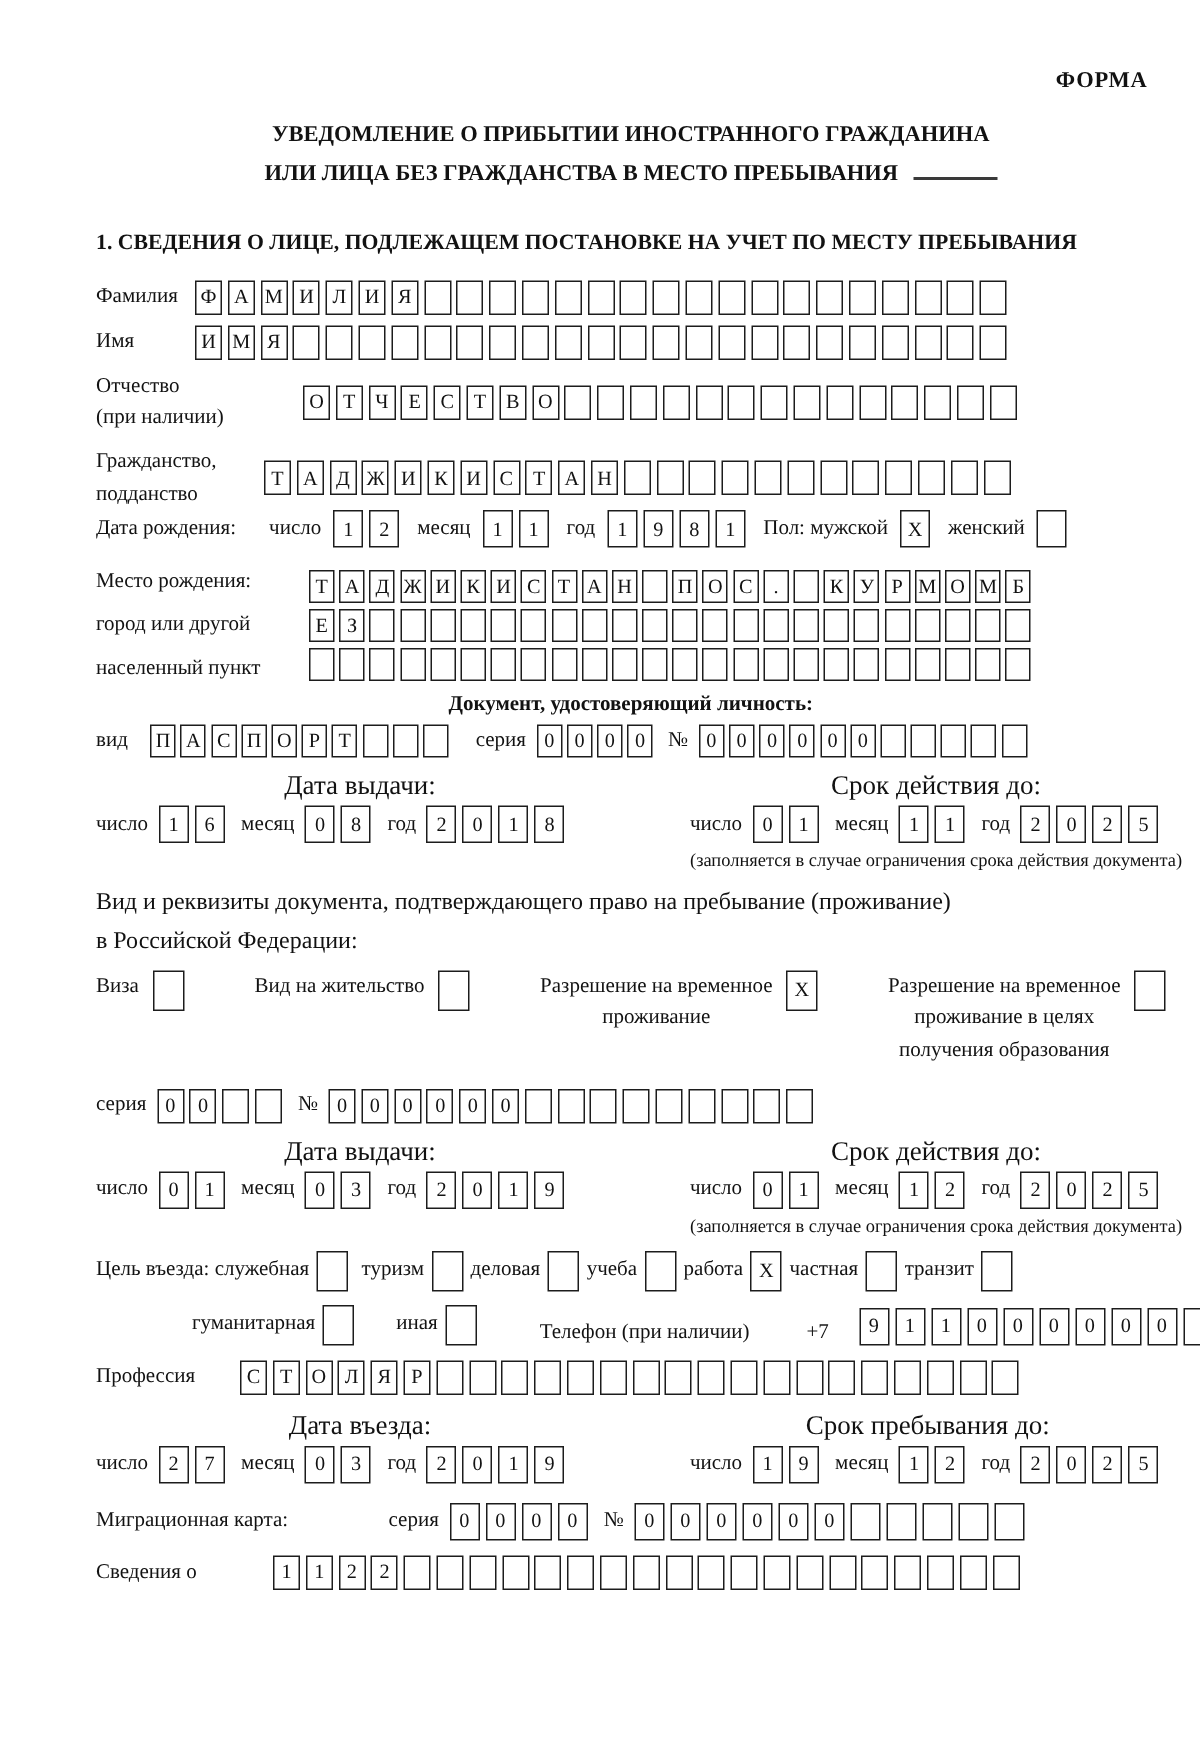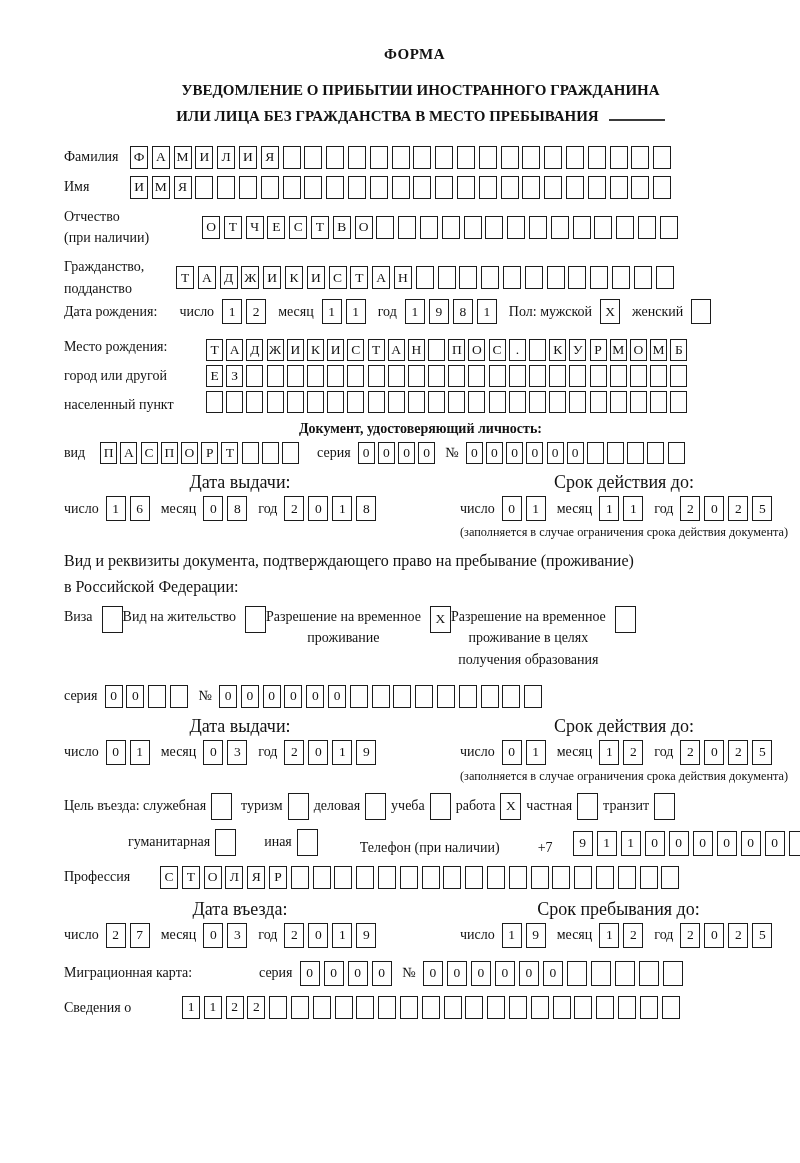--- a/index.html
+++ b/index.html
@@ -3,21 +3,21 @@
 <meta charset="utf-8">
 <style>
   * { box-sizing: border-box; }
   html,body { margin:0; padding:0; background:#fff; }
   body { width:800px; font-family:"Liberation Serif", serif; color:#121212; }
   .page { width:800px; min-height:1163px; padding:30px 23px 20px 64px; position:relative; }
 
   
   .hdr { margin-left:552px; width:185px; font-size:13px; line-height:1.38; }
   .hdr .sub { margin-top:5px; }
-  .forma { text-align:center; padding-right:12px; font-weight:bold; font-size:15px; margin-top:16px; letter-spacing:.5px; }
+  .forma { text-align:right; padding-right:12px; font-weight:bold; font-size:15px; margin-top:16px; letter-spacing:.5px; }
 
   
   .title { text-align:center; font-weight:bold; font-size:15px; line-height:1.75; margin-top:14px; }
   .uline { display:inline-block; width:56px; border-bottom:2px solid #3a3a3a; height:12px; margin-left:10px; }
 
   .sec { font-weight:bold; font-size:14.5px; margin-top:24px; }
 
   
   .row { display:flex; align-items:center; margin-top:7px; }
   .row.ac { align-items:center; }
@@ -42,40 +42,41 @@
   .datepair { display:flex; margin-top:8px; }
   .dp-left { width:352px; flex:none; }
   .dp-right { margin-left:44px; flex:1; }
   .dp-title { text-align:center; font-size:18px; margin-bottom:3px; }
   .dp-cells { display:flex; align-items:center; gap:7px; }
   .dp-note { font-size:12.3px; margin-top:4px; white-space:nowrap; }
 
   .para { font-size:16px; margin-top:10px; line-height:1.6; }
 
   
-  .cbrow { display:flex; align-items:flex-start; margin-top:6px; }
+  .cbrow { display:flex; align-items:flex-start; margin-top:6px; justify-content:space-between; }
   .cb-item { display:flex; align-items:flex-start; gap:9px; }
   .cb-lines { font-size:14px; text-align:center; line-height:1.55; }
   .purpose-row { display:flex; align-items:center; gap:5px; margin-top:9px; flex-wrap:nowrap; }
   .p-item { display:flex; align-items:center; gap:5px; font-size:14px; }
 </style>
 </head>
 <body>
 
 <div class="page">
 
   <div class="forma">ФОРМА</div>
 
   <div class="title">
     <div>УВЕДОМЛЕНИЕ О ПРИБЫТИИ ИНОСТРАННОГО ГРАЖДАНИНА</div>
     <div>
       <span>ИЛИ ЛИЦА БЕЗ ГРАЖДАНСТВА В МЕСТО ПРЕБЫВАНИЯ</span><span class="uline"></span>
     </div>
   </div>
 
+  <div class="sec">1. СВЕДЕНИЯ О ЛИЦЕ, ПОДЛЕЖАЩЕМ ПОСТАНОВКЕ НА УЧЕТ ПО МЕСТУ ПРЕБЫВАНИЯ</div>
 
   <div class="row" style="margin-top:16px;">
     <div class="lbl w65">Фамилия</div>
     <div class="cells">
         <span class="cell">Ф</span>
         <span class="cell">А</span>
         <span class="cell">М</span>
         <span class="cell">И</span>
         <span class="cell">Л</span>
         <span class="cell">И</span>

